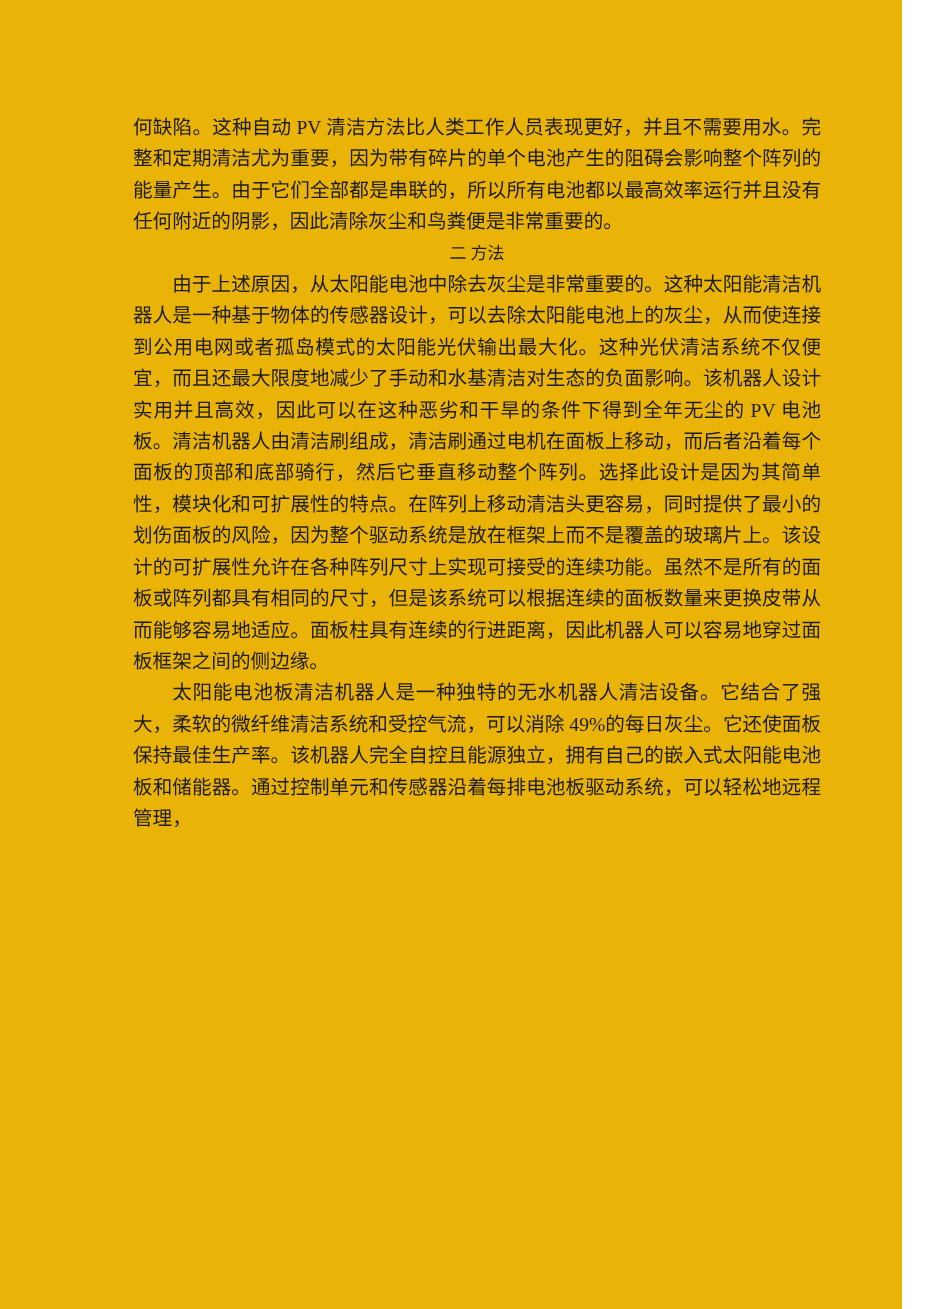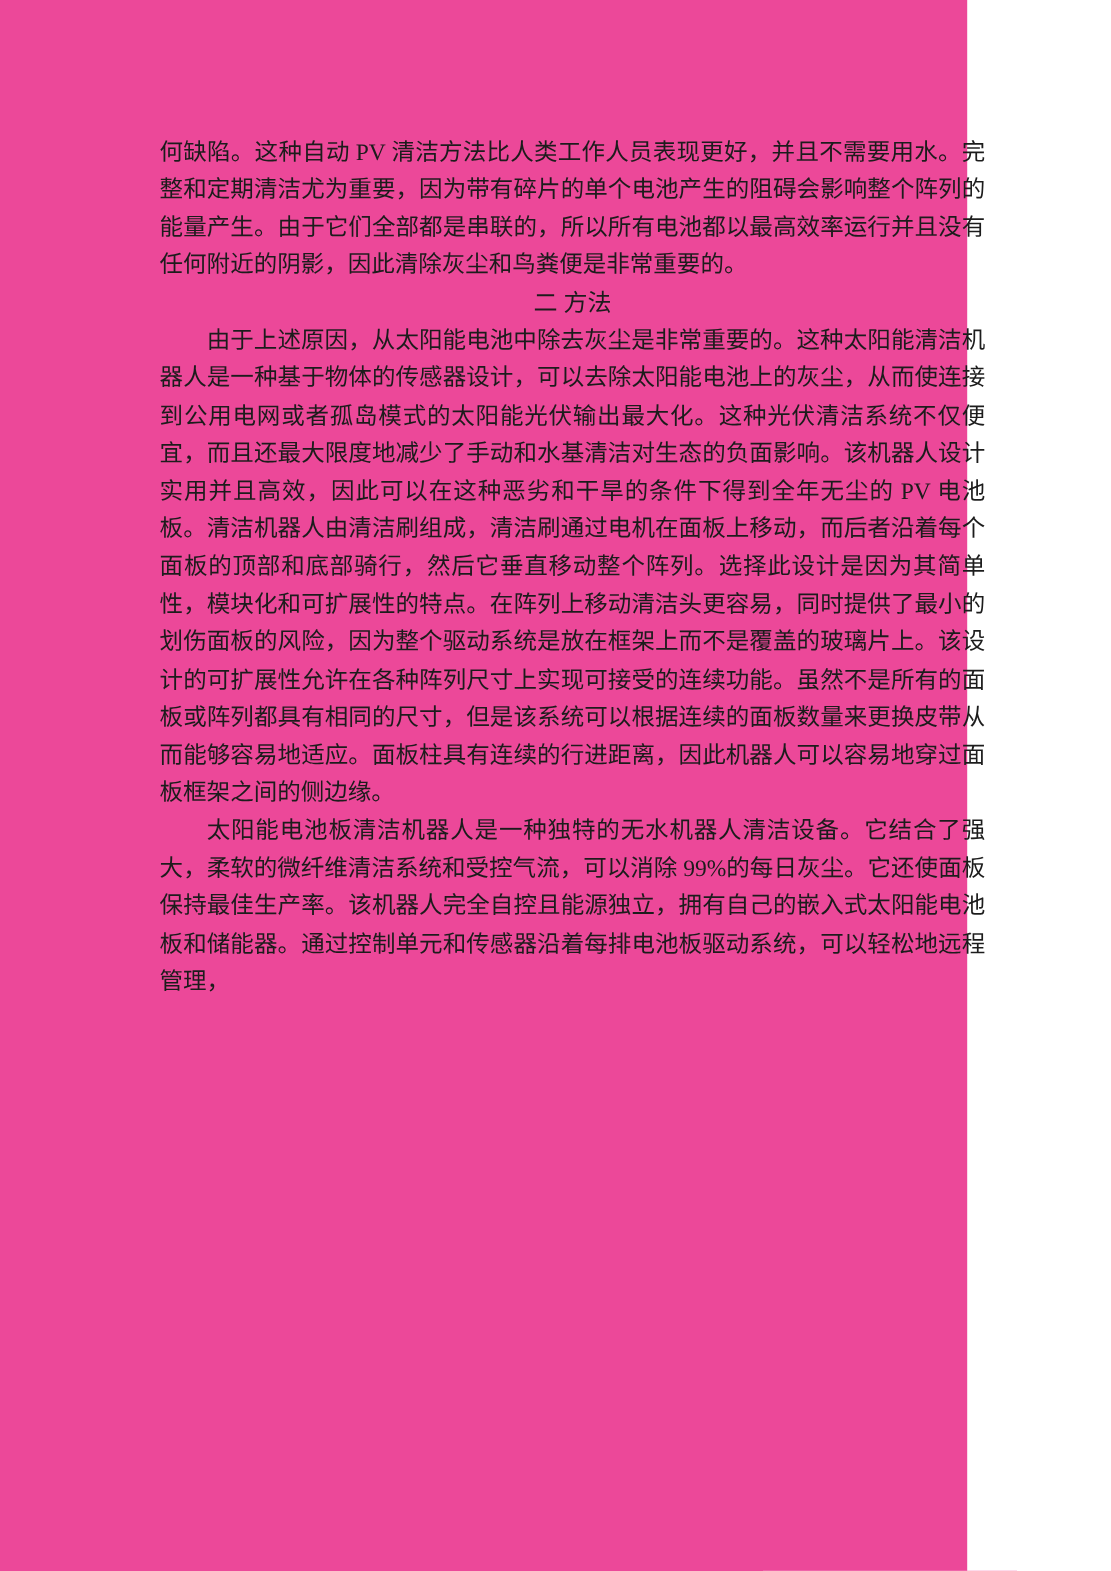--- a/index.html
+++ b/index.html
@@ -9,23 +9,23 @@
   body {
     width: 926px;
     height: 1309px;
     background: #ffffff;
     overflow: hidden;
   }
   .doc-page {
     position: absolute;
     left: 0;
     top: 0;
-    width: 806px;
+    width: 902px;
     height: 1309px;
-    background: #ec4899;
+    background: #eab308;
   }
   .text-block {
     position: absolute;
     left: 133px;
     top: 112px;
     width: 688px;
     font-family: "Liberation Serif", "DejaVu Serif", serif;
     font-size: 19.6px;
     line-height: 31.4px;
     color: #1c1c1c;
@@ -37,30 +37,30 @@
     margin: 0;
     padding: 0;
     text-indent: 2em;
   }
   .para.no-indent {
     text-indent: 0;
   }
   .section-heading {
     margin: 0;
     padding: 0;
-    font-size: 20px;
+    font-size: 17px;
     font-weight: normal;
     line-height: 31.4px;
     text-align: center;
     text-indent: 0;
   }
 </style>
 </head>
 <body style="background: rgb(255, 255, 255);">
 
 <div class="doc-page">
   <div class="text-block" style="color: rgb(28, 28, 28);">
     <p class="para no-indent">何缺陷。这种自动 PV 清洁方法比人类工作人员表现更好，并且不需要用水。完整和定期清洁尤为重要，因为带有碎片的单个电池产生的阻碍会影响整个阵列的能量产生。由于它们全部都是串联的，所以所有电池都以最高效率运行并且没有任何附近的阴影，因此清除灰尘和鸟粪便是非常重要的。</p>
     <h2 class="section-heading">二 方法</h2>
     <p class="para">由于上述原因，从太阳能电池中除去灰尘是非常重要的。这种太阳能清洁机器人是一种基于物体的传感器设计，可以去除太阳能电池上的灰尘，从而使连接到公用电网或者孤岛模式的太阳能光伏输出最大化。这种光伏清洁系统不仅便宜，而且还最大限度地减少了手动和水基清洁对生态的负面影响。该机器人设计实用并且高效，因此可以在这种恶劣和干旱的条件下得到全年无尘的 PV 电池板。清洁机器人由清洁刷组成，清洁刷通过电机在面板上移动，而后者沿着每个面板的顶部和底部骑行，然后它垂直移动整个阵列。选择此设计是因为其简单性，模块化和可扩展性的特点。在阵列上移动清洁头更容易，同时提供了最小的划伤面板的风险，因为整个驱动系统是放在框架上而不是覆盖的玻璃片上。该设计的可扩展性允许在各种阵列尺寸上实现可接受的连续功能。虽然不是所有的面板或阵列都具有相同的尺寸，但是该系统可以根据连续的面板数量来更换皮带从而能够容易地适应。面板柱具有连续的行进距离，因此机器人可以容易地穿过面板框架之间的侧边缘。</p>
-    <p class="para">太阳能电池板清洁机器人是一种独特的无水机器人清洁设备。它结合了强大，柔软的微纤维清洁系统和受控气流，可以消除 99%的每日灰尘。它还使面板保持最佳生产率。该机器人完全自控且能源独立，拥有自己的嵌入式太阳能电池板和储能器。通过控制单元和传感器沿着每排电池板驱动系统，可以轻松地远程管理，</p>
+    <p class="para">太阳能电池板清洁机器人是一种独特的无水机器人清洁设备。它结合了强大，柔软的微纤维清洁系统和受控气流，可以消除 49%的每日灰尘。它还使面板保持最佳生产率。该机器人完全自控且能源独立，拥有自己的嵌入式太阳能电池板和储能器。通过控制单元和传感器沿着每排电池板驱动系统，可以轻松地远程管理，</p>
   </div>
 </div>
 
 </body></html>

